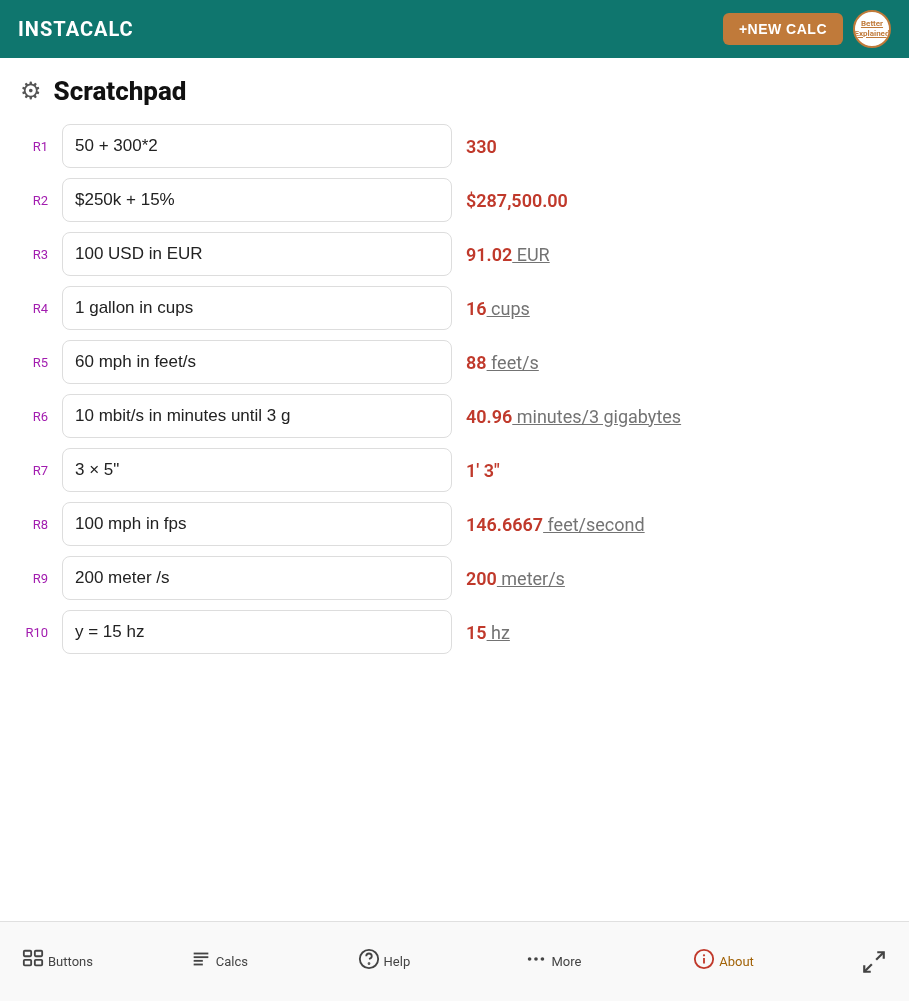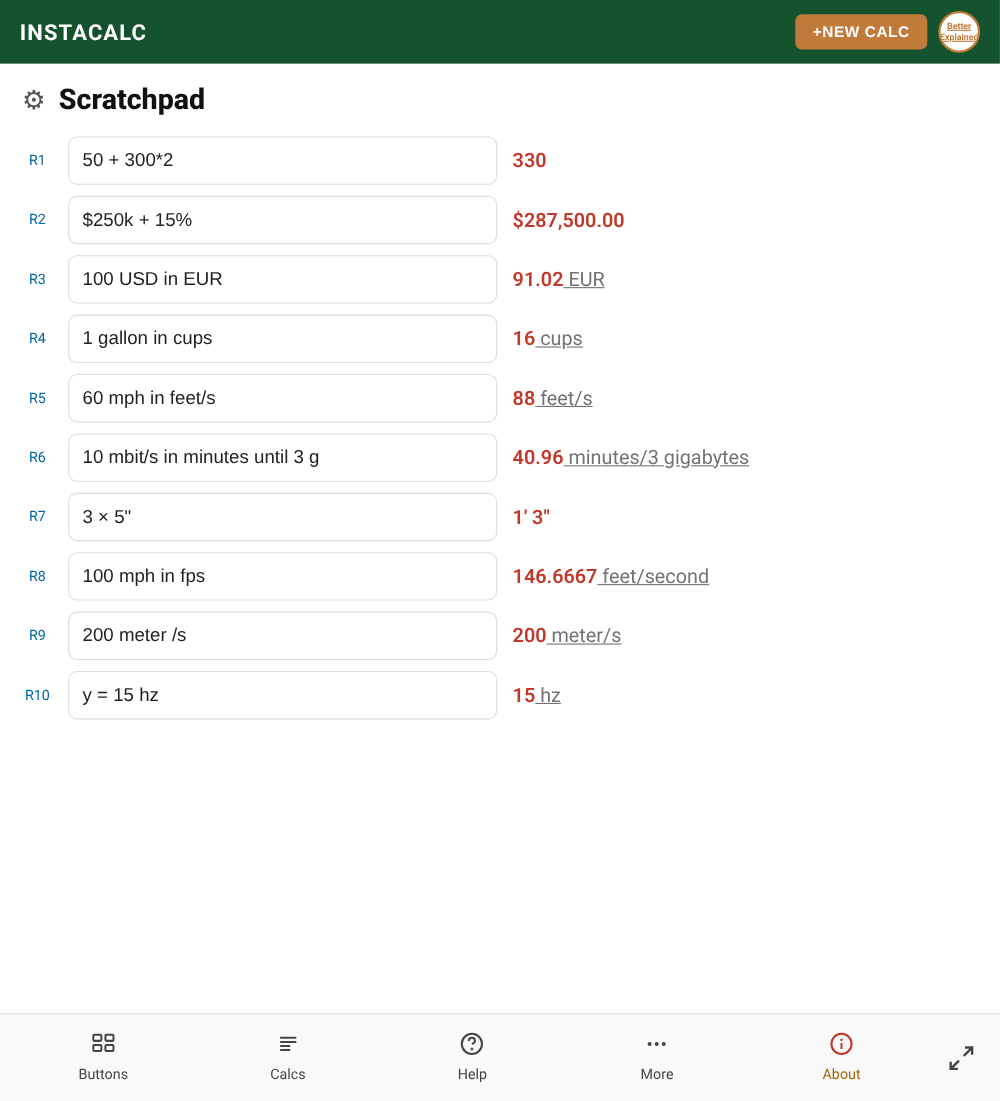--- a/index.html
+++ b/index.html
@@ -7,21 +7,21 @@
       font-family: -apple-system, BlinkMacSystemFont, 'Segoe UI', Roboto, sans-serif;
       background: #f5f5f5;
       width: 909px;
       min-height: 1001px;
       display: flex;
       flex-direction: column;
     }
 
     
     .header {
-      background: #14532d;
+      background: #0f766e;
       display: flex;
       align-items: center;
       justify-content: space-between;
       padding: 10px 18px;
       height: 58px;
     }
     .header-title {
       color: white;
       font-size: 20px;
       font-weight: 700;
@@ -94,24 +94,24 @@
     }
 
     
     .calc-row {
       display: flex;
       align-items: center;
       margin-bottom: 10px;
       gap: 14px;
     }
     .row-label {
-      color: #0369a1;
+      color: #a21caf;
       font-size: 13px;
       width: 28px;
-      text-align: center;
+      text-align: right;
       flex-shrink: 0;
     }
     .row-input {
       flex: 0 0 390px;
       height: 44px;
       border: 1.5px solid #ddd;
       border-radius: 8px;
       padding: 0 12px;
       font-size: 17px;
       color: #222;
@@ -138,21 +138,20 @@
       background: #f9f9f9;
       border-top: 1px solid #e0e0e0;
       display: flex;
       align-items: center;
       justify-content: space-around;
       height: 80px;
       padding: 0 10px;
     }
     .nav-item {
       display: flex;
-      flex-direction: column;
       align-items: center;
       gap: 4px;
       cursor: pointer;
       padding: 8px 12px;
       flex: 1;
     }
     .nav-icon {
       font-size: 22px;
       color: #444;
     }

